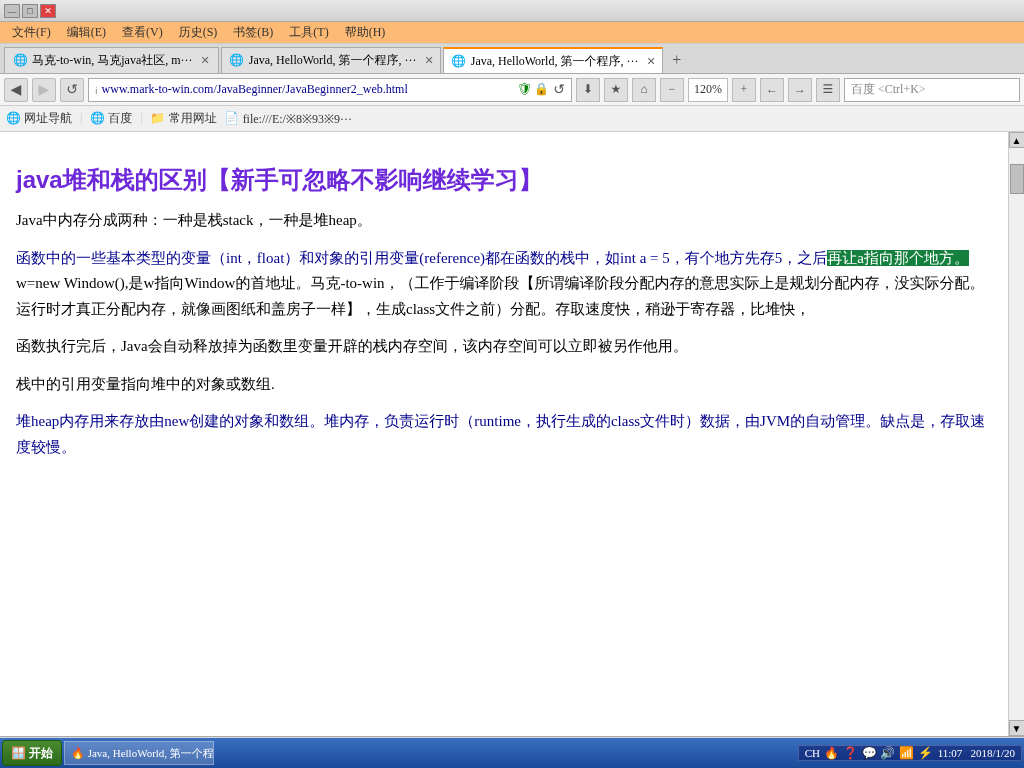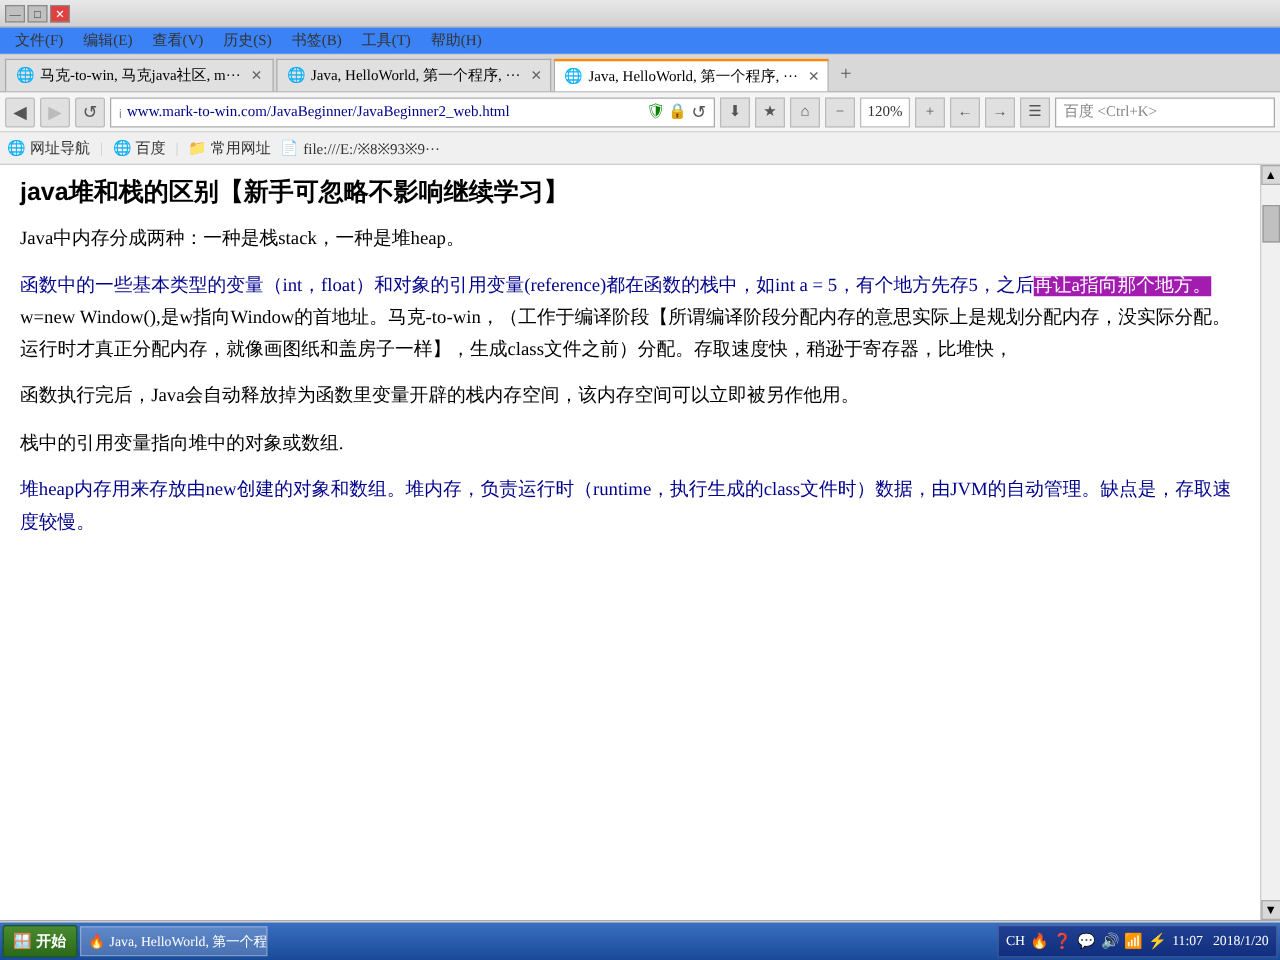--- a/index.html
+++ b/index.html
@@ -137,36 +137,37 @@
     .scrollbar-thumb {
       width: 14px; height: 30px; background: #c0c0c0; border: 1px solid #999; margin-top: 16px;
     }
     .scroll-up, .scroll-down {
       width: 16px; height: 16px; background: #d8d8d8; border: 1px solid #aaa;
       display: flex; align-items: center; justify-content: center; font-size: 10px; cursor: pointer;
     }
 
     
     .page-title {
-      font-size: 20px;
+      font-size: 24px;
       font-weight: bold;
-      color: #000000;
+      color: #6d28d9;
       margin-bottom: 12px;
       font-family: "SimHei", "黑体", sans-serif;
+      margin-top: 24px;
     }
 
     .content p {
       font-size: 15px;
       line-height: 1.7;
       margin-bottom: 12px;
       color: #000;
     }
 
     .link-text { color: #00008b; cursor: pointer; text-align: center; }
-    .highlight-text { background: #a21caf; color: #fff; }
+    .highlight-text { background: #15803d; color: #fff; }
 
     
     .status-bar {
       background: #d8d8d8;
       height: 24px;
       display: flex;
       align-items: center;
       border-top: 1px solid #aaa;
       font-size: 11px;
       color: #333;
@@ -200,28 +201,28 @@
     }
     .taskbar-item {
       height: 24px; padding: 0 6px; background: rgba(255,255,255,0.2);
       border: 1px solid rgba(255,255,255,0.3); color: #fff; font-size: 11px;
       display: flex; align-items: center; gap: 3px; cursor: pointer; max-width: 150px;
       overflow: hidden; white-space: nowrap;
     }
     .taskbar-spacer { flex: 1; }
     .system-tray {
       display: flex; align-items: center; gap: 4px;
-      background: rgba(0,0,80,0.4); padding: 0 6px; height: 26px;
+      background: rgba(0,0,80,0.4); padding: 0 6px; height: 16px;
       border: 1px solid rgba(255,255,255,0.2);
     }
     .tray-text { color: #fff; font-size: 11px; }
     .tray-icon { color: #fff; font-size: 12px; }
 
     .menu-bar {
-      background: #3b82f6;
+      background: #fdba74;
       height: 22px;
       display: flex;
       align-items: center;
       padding: 0 4px;
       border-bottom: 1px solid #ccc;
       font-size: 12px;
     }
     .menu-item {
       padding: 2px 8px;
       cursor: pointer;

